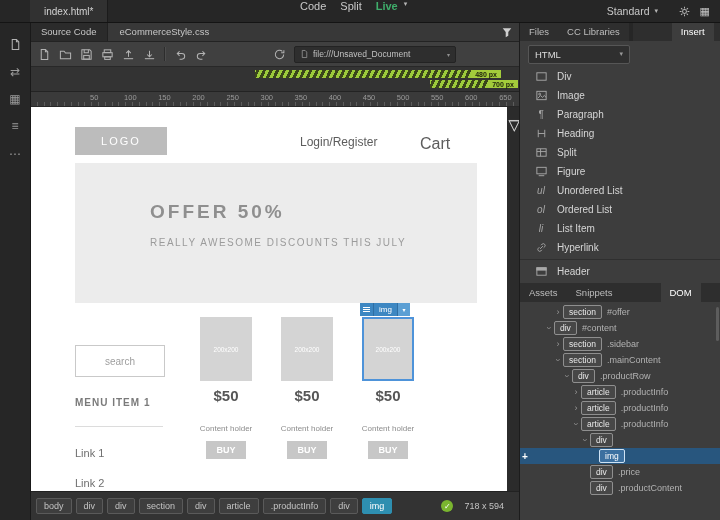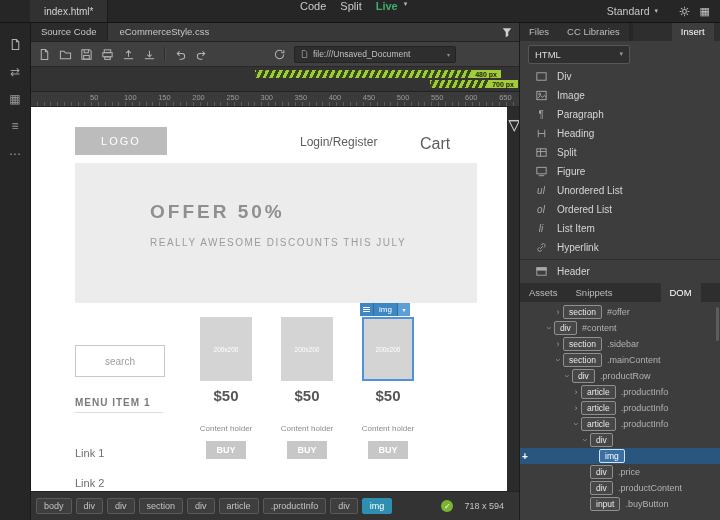--- a/index.html
+++ b/index.html
@@ -54,21 +54,21 @@
   
   .canvas{flex:1;background:#ffffff;position:relative;margin-right:13px;overflow:hidden;}
   .hdr-logo{position:absolute;left:45px;top:20px;width:92px;height:28px;background:#bcbcbc;color:#fff;font-size:11px;letter-spacing:2px;display:flex;align-items:center;justify-content:center;}
   .hdr-login{position:absolute;left:270px;top:28px;font-size:12px;color:#5c5c5c;}
   .hdr-cart{position:absolute;left:390px;top:28px;font-size:16px;color:#5c5c5c;}
   .hero{position:absolute;left:45px;top:56px;right:30px;height:140px;background:#ececec;}
   .hero-title{position:absolute;left:75px;top:38px;font-size:19px;font-weight:bold;color:#8f8f8f;letter-spacing:3px;}
   .hero-sub{position:absolute;left:75px;top:74px;font-size:10px;color:#9b9b9b;letter-spacing:1.5px;}
   .shop{position:absolute;left:45px;top:208px;right:30px;bottom:0;}
   .searchbox{position:absolute;left:0;top:30px;width:88px;height:30px;border:1px solid #c9c9c9;color:#9e9e9e;font-size:10px;display:flex;align-items:center;justify-content:center;}
-  .menuitem{position:absolute;left:0;top:82px;width:88px;padding-bottom:4px;border-bottom:1px solid #dcdcdc;font-size:10px;font-weight:bold;color:#7a7a7a;letter-spacing:1px;}
+  .menuitem{position:absolute;left:0;top:82px;width:88px;padding-bottom:18px;border-bottom:1px solid #dcdcdc;font-size:10px;font-weight:bold;color:#7a7a7a;letter-spacing:1px;}
   .plink{position:absolute;left:0;font-size:11px;color:#6f6f6f;}
   .plink1{top:132px;} .plink2{top:162px;}
   .cards{position:absolute;left:125px;top:0;display:flex;gap:29px;}
   .card{width:52px;display:flex;flex-direction:column;align-items:center;position:relative;padding-top:2px;}
   .pimg{width:52px;height:64px;background:#d4d4d4;color:#fff;font-size:6.5px;display:flex;align-items:center;justify-content:center;box-sizing:border-box;}
   .pimg.sel{border:2px solid #4e93d9;}
   .price{margin-top:6px;font-size:15px;font-weight:bold;color:#565656;}
   .pdesc{margin-top:20px;font-size:8px;color:#8c8c8c;white-space:nowrap;text-align:center;}
   .buybtn{margin-top:8px;width:40px;height:18px;background:#c7c7c7;color:#fff;font-size:9px;font-weight:bold;display:flex;align-items:center;justify-content:center;}
   .hud{position:absolute;top:-12px;left:-2px;height:13px;display:flex;z-index:4;}
@@ -465,22 +465,17 @@
       <div class="dom-row" style="padding-left:60px">
         <span class="darrow"></span>
         <span class="dtag">div</span>
         <span class="dlabel">.price</span>
       </div>
       <div class="dom-row" style="padding-left:60px">
         <span class="darrow"></span>
         <span class="dtag">div</span>
         <span class="dlabel">.productContent</span>
       </div>
-      <div class="dom-row" style="padding-left:60px">
-        <span class="darrow"></span>
-        <span class="dtag">input</span>
-        <span class="dlabel">.buyButton</span>
-      </div>
       <div class="dsb"></div>
     </div>
   </div>
 
 </div>
 
 </body></html>

